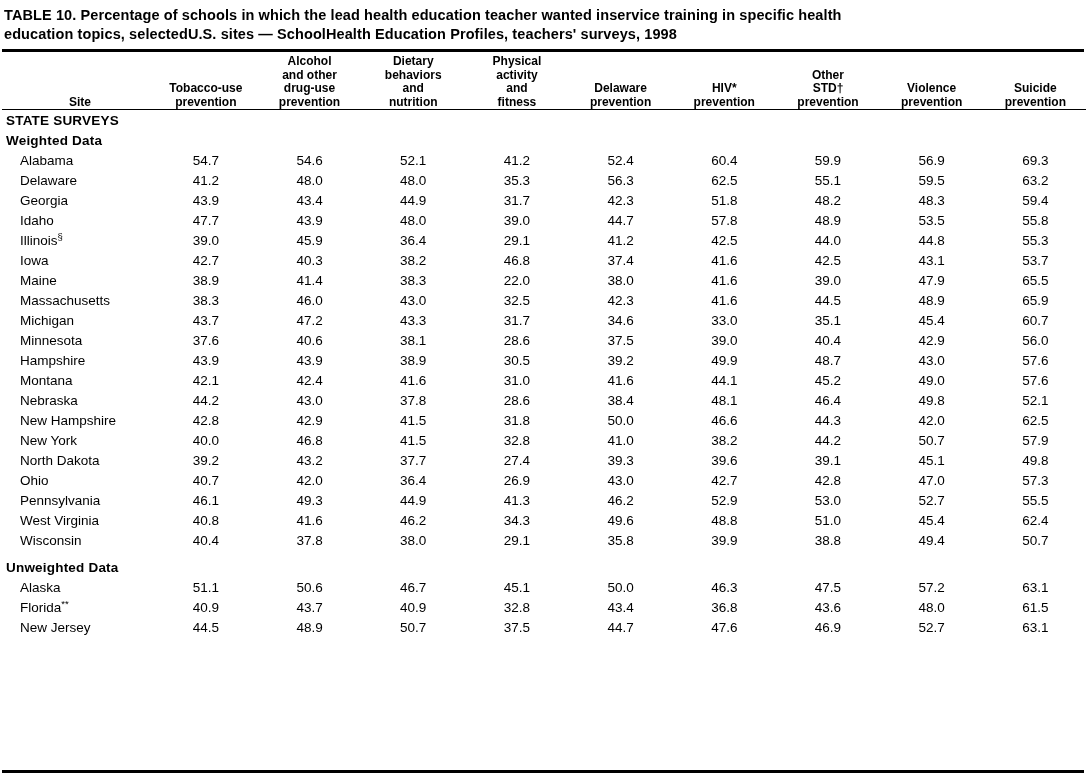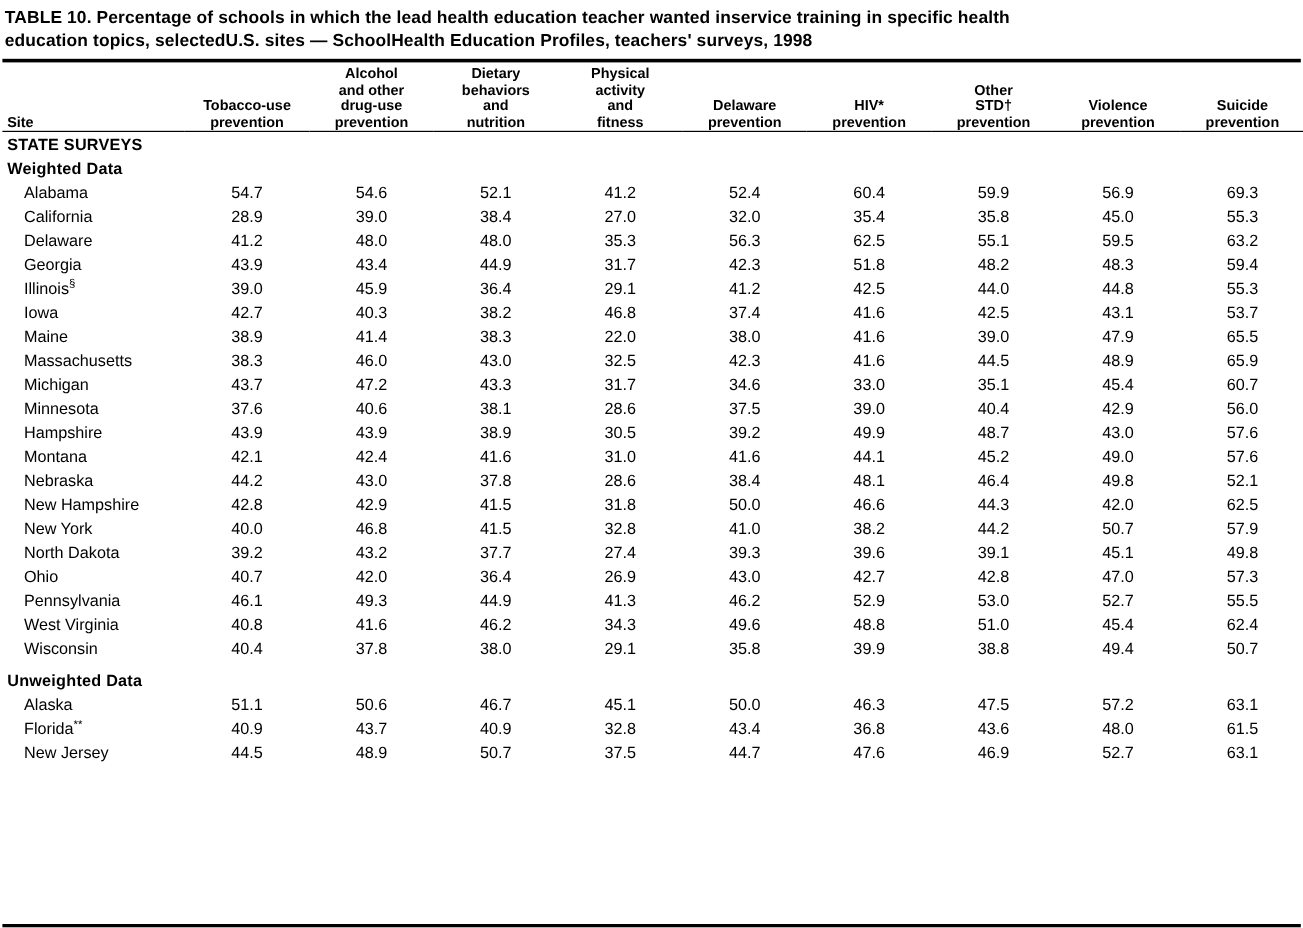--- a/index.html
+++ b/index.html
@@ -45,21 +45,21 @@
     vertical-align: bottom;
   }
   thead th {
     font-weight: bold;
     text-align: center;
     line-height: 1.12;
     padding-bottom: 2px;
     font-size: 12px;
   }
   thead th.site-head {
-    text-align: left;
+    text-align: center;
     padding-left: 4px;
   }
   thead tr.head-row th {
     border-bottom: 1.5px solid #000;
     padding-top: 3px;
   }
   col.c-site { width: 152px; }
   col.c-num { width: 103.7px; }
   tbody td {
     text-align: center;
@@ -185,32 +185,20 @@
           <td>54.6</td>
           <td>52.1</td>
           <td>41.2</td>
           <td>52.4</td>
           <td>60.4</td>
           <td>59.9</td>
           <td>56.9</td>
           <td>69.3</td>
         </tr>
         <tr>
-          <td class="site indent">California</td>
-          <td>28.9</td>
-          <td>39.0</td>
-          <td>38.4</td>
-          <td>27.0</td>
-          <td>32.0</td>
-          <td>35.4</td>
-          <td>35.8</td>
-          <td>45.0</td>
-          <td>55.3</td>
-        </tr>
-        <tr>
           <td class="site indent">Delaware</td>
           <td>41.2</td>
           <td>48.0</td>
           <td>48.0</td>
           <td>35.3</td>
           <td>56.3</td>
           <td>62.5</td>
           <td>55.1</td>
           <td>59.5</td>
           <td>63.2</td>
@@ -221,20 +209,32 @@
           <td>43.4</td>
           <td>44.9</td>
           <td>31.7</td>
           <td>42.3</td>
           <td>51.8</td>
           <td>48.2</td>
           <td>48.3</td>
           <td>59.4</td>
         </tr>
         <tr>
+          <td class="site indent">Idaho</td>
+          <td>47.7</td>
+          <td>43.9</td>
+          <td>48.0</td>
+          <td>39.0</td>
+          <td>44.7</td>
+          <td>57.8</td>
+          <td>48.9</td>
+          <td>53.5</td>
+          <td>55.8</td>
+        </tr>
+        <tr>
           <td class="site indent">Illinois<sup>§</sup></td>
           <td>39.0</td>
           <td>45.9</td>
           <td>36.4</td>
           <td>29.1</td>
           <td>41.2</td>
           <td>42.5</td>
           <td>44.0</td>
           <td>44.8</td>
           <td>55.3</td>

